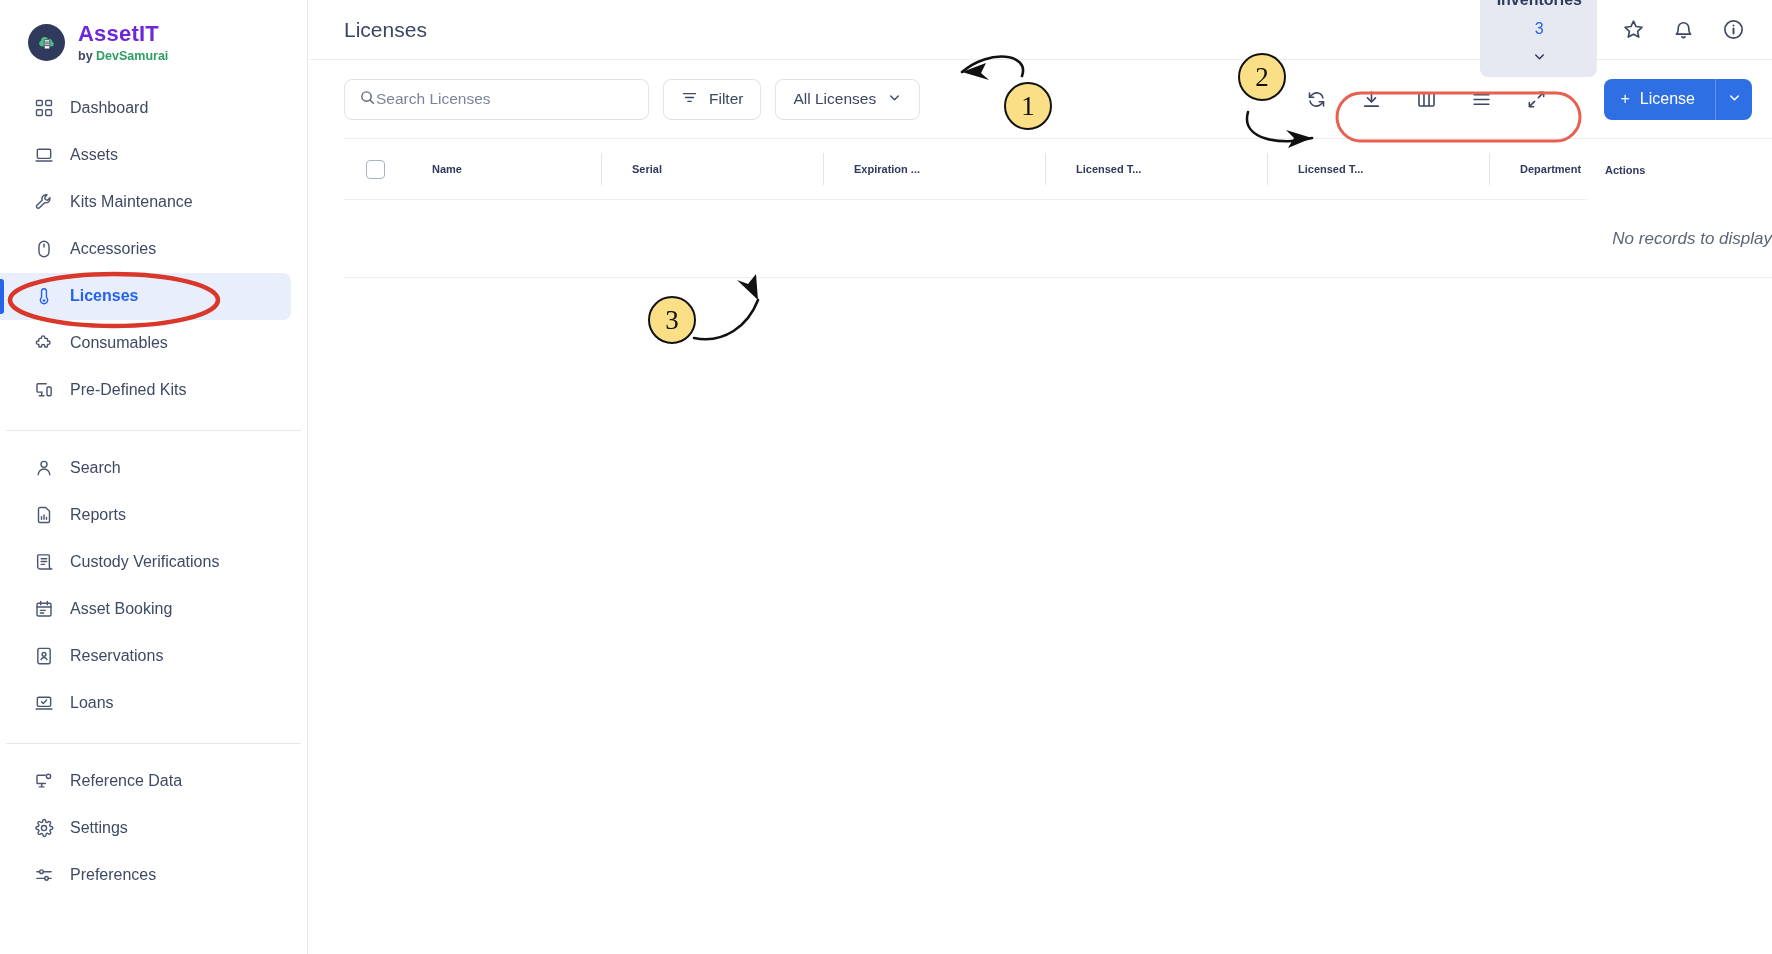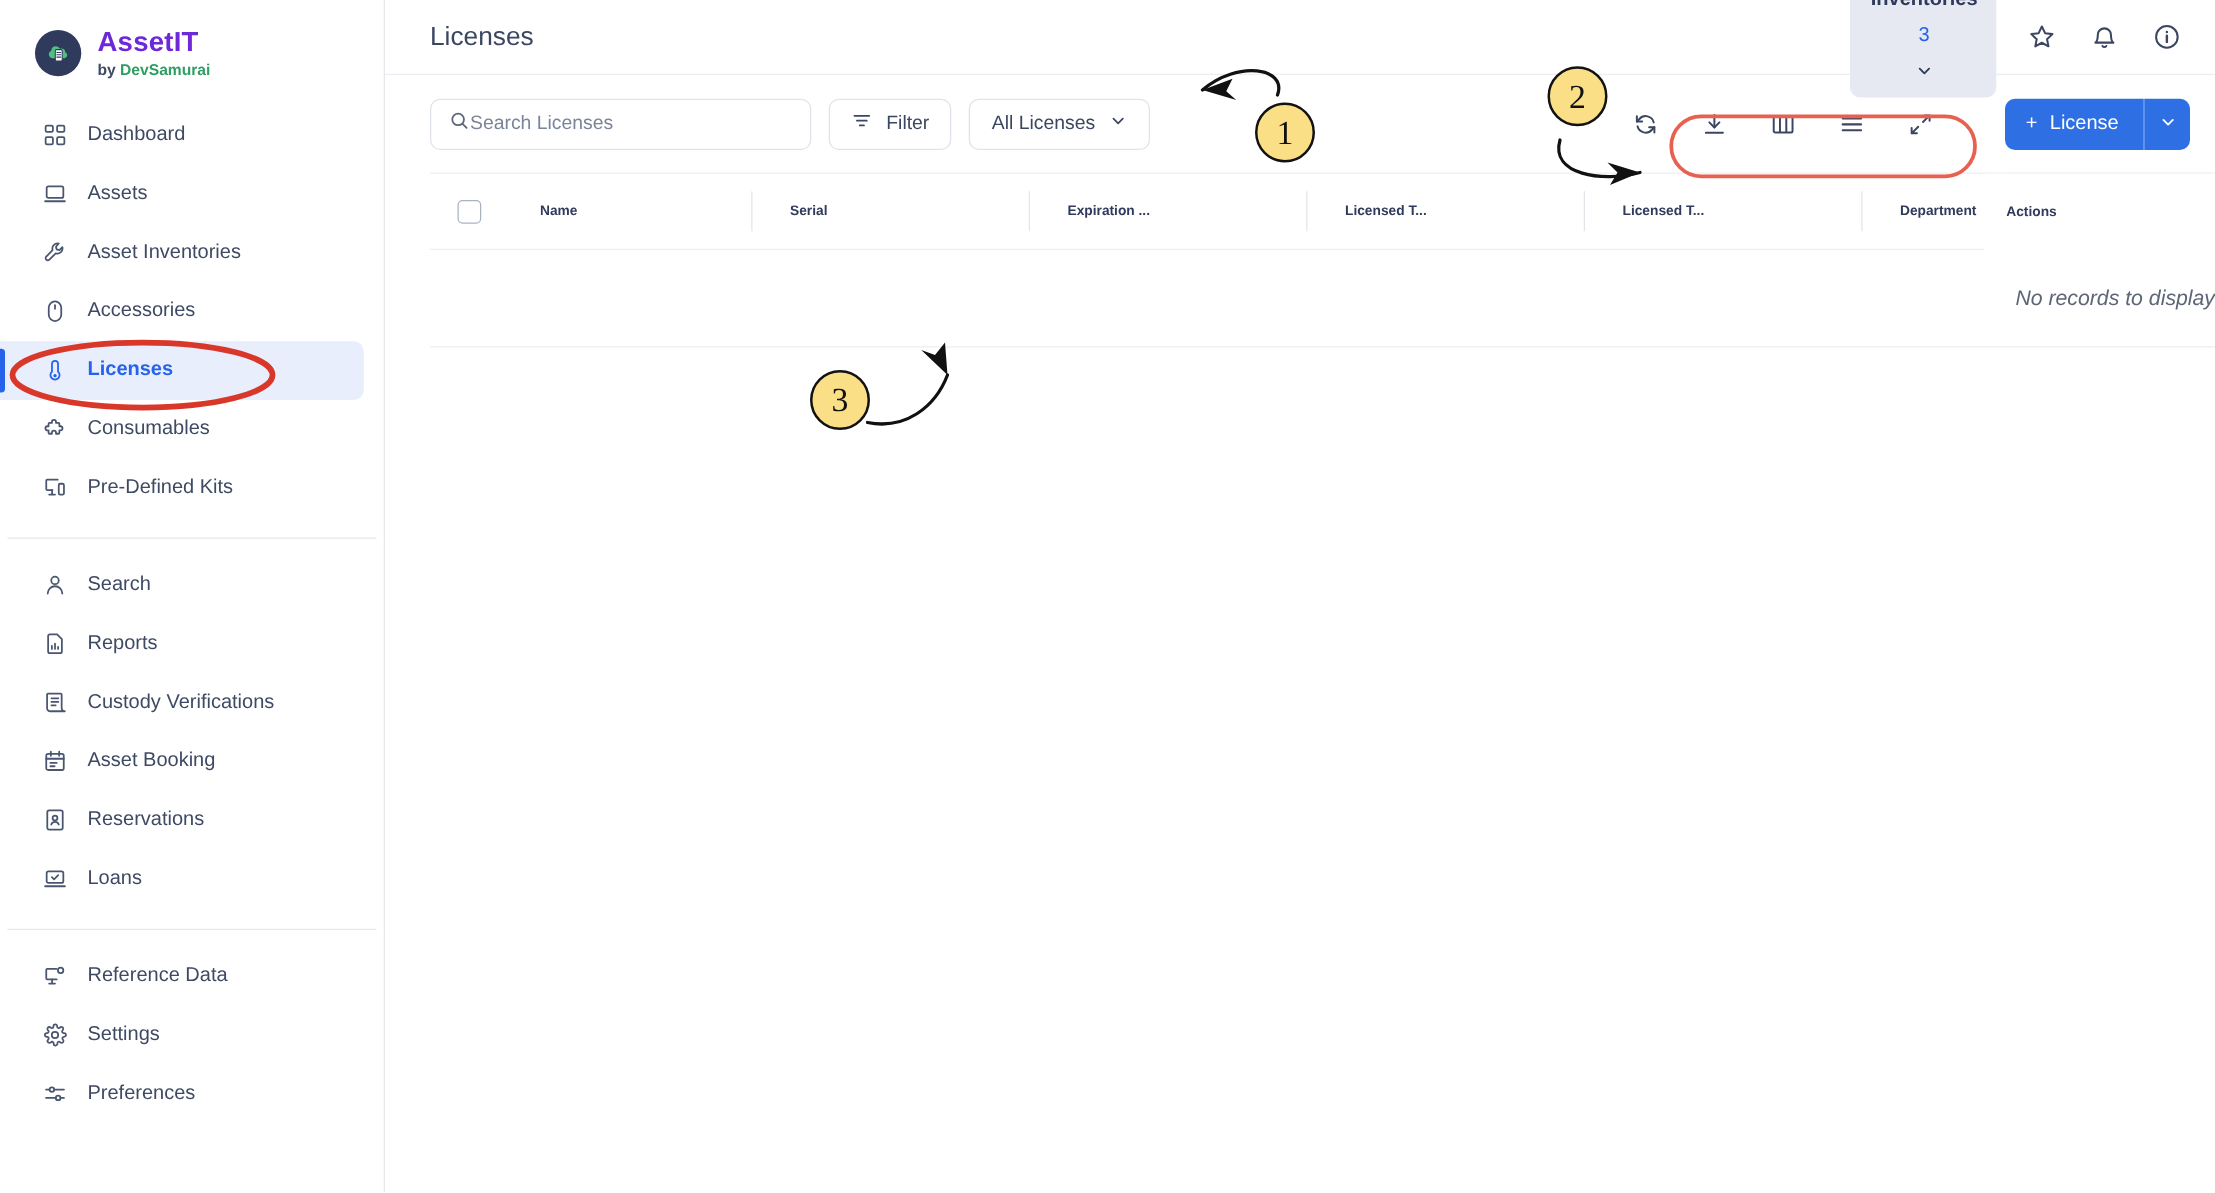--- a/index.html
+++ b/index.html
@@ -180,21 +180,21 @@
             </svg>
           </span>
         <span>Assets</span>
       </div>
       <div class="nav-item">
         <span class="ico">
             <svg width="20" height="20" viewBox="0 0 24 24" fill="none" stroke="#4a5670" stroke-width="1.7">
               <path d="M15.6 3.4a5 5 0 0 0-5.9 6.4L3.6 15.9a2.1 2.1 0 0 0 3 3l6.1-6.1a5 5 0 0 0 6.4-5.9l-2.9 2.9-2.6-.7-.7-2.6z" stroke-linejoin="round"></path>
             </svg>
           </span>
-        <span>Asset Inventories</span>
+        <span>Kits Maintenance</span>
       </div>
       <div class="nav-item">
         <span class="ico">
             <svg width="20" height="20" viewBox="0 0 24 24" fill="none" stroke="#4a5670" stroke-width="1.7">
               <rect x="6" y="2.6" width="12" height="18.8" rx="6"></rect>
               <path d="M12 6.2v3.4" stroke-linecap="round"></path>
             </svg>
           </span>
         <span>Accessories</span>
       </div>

